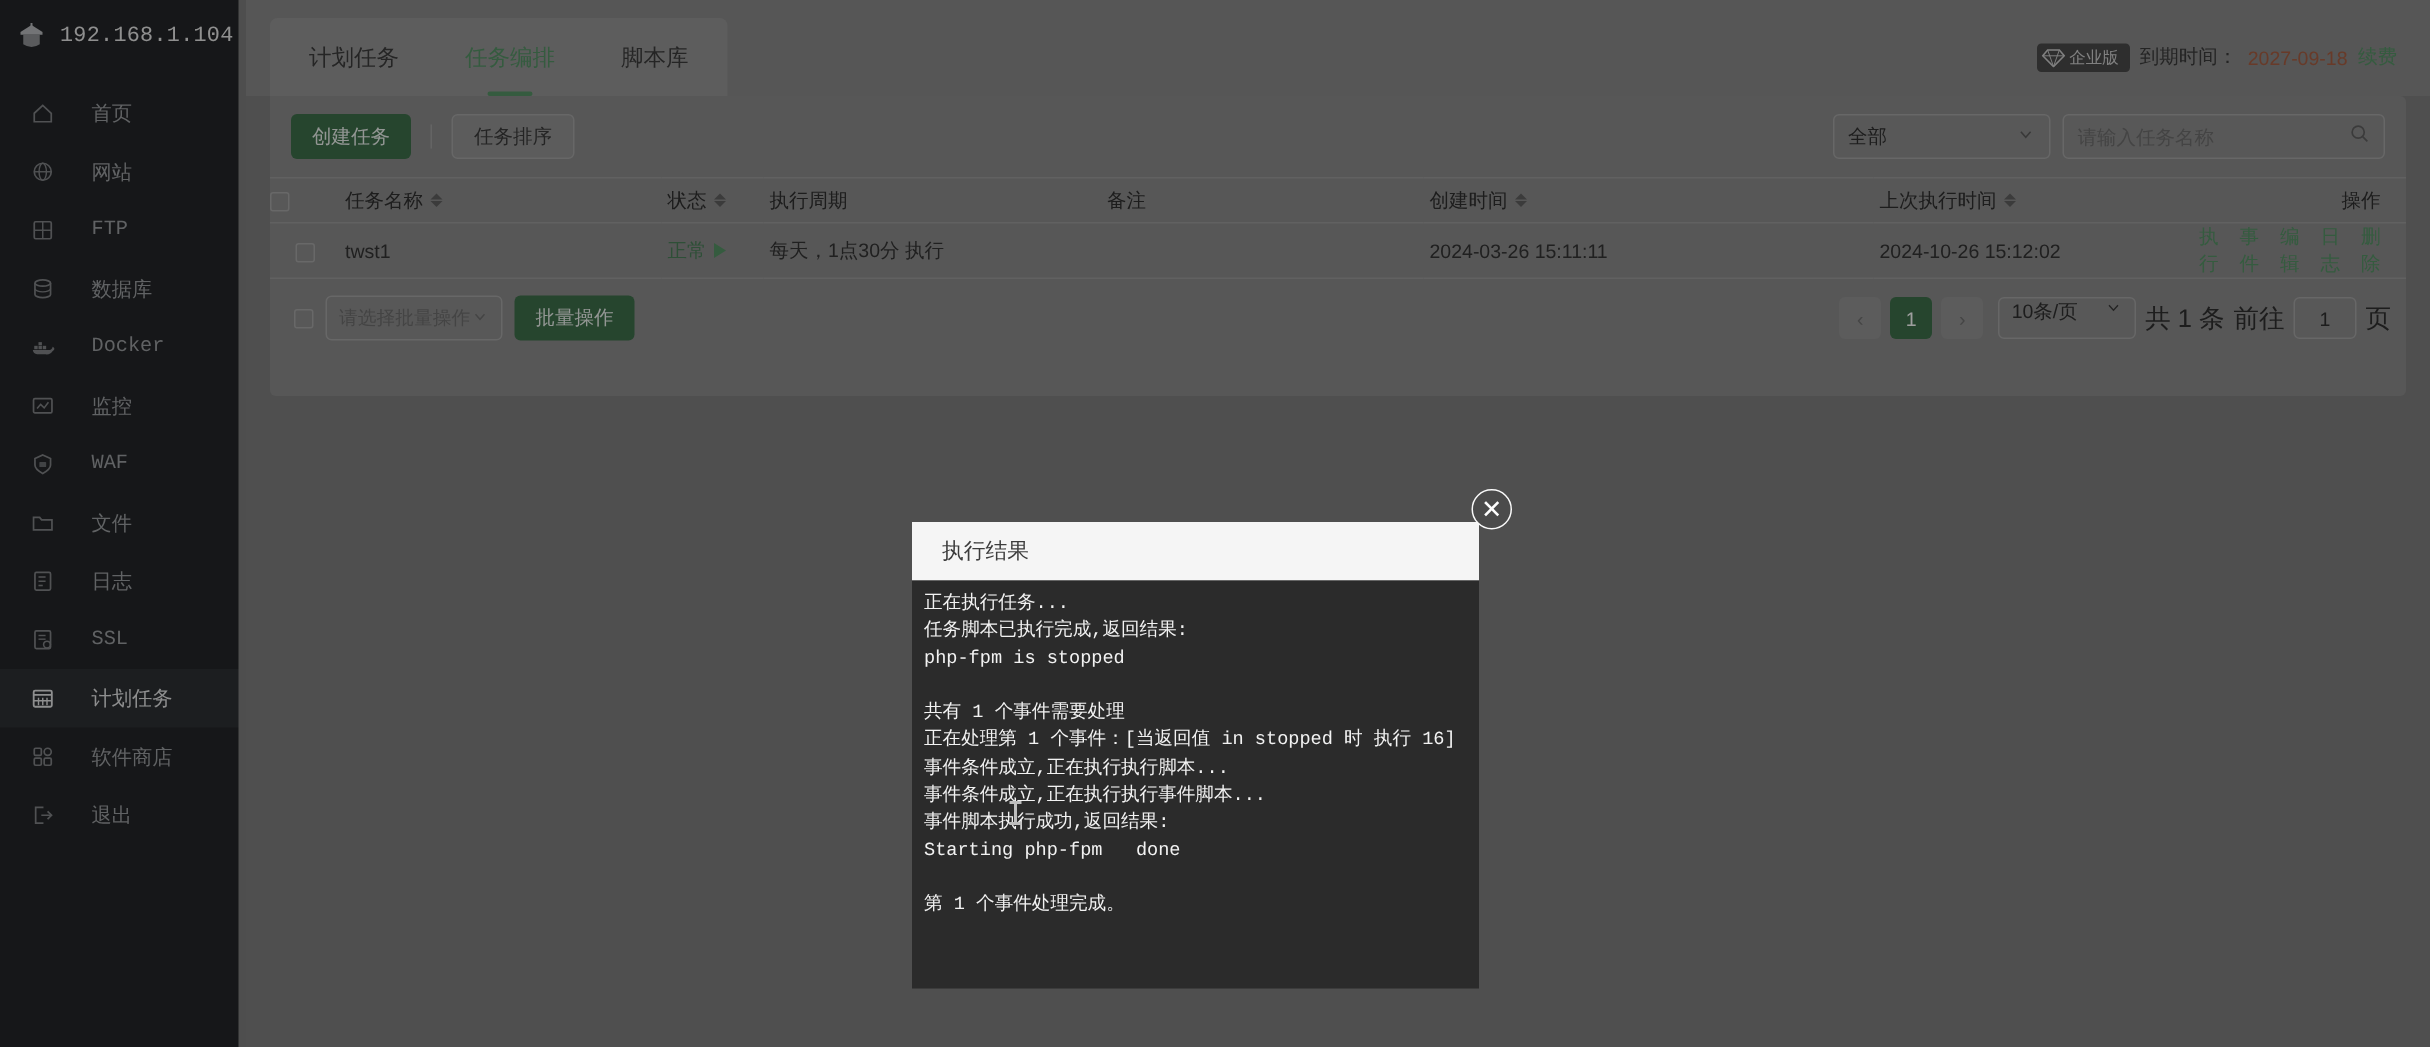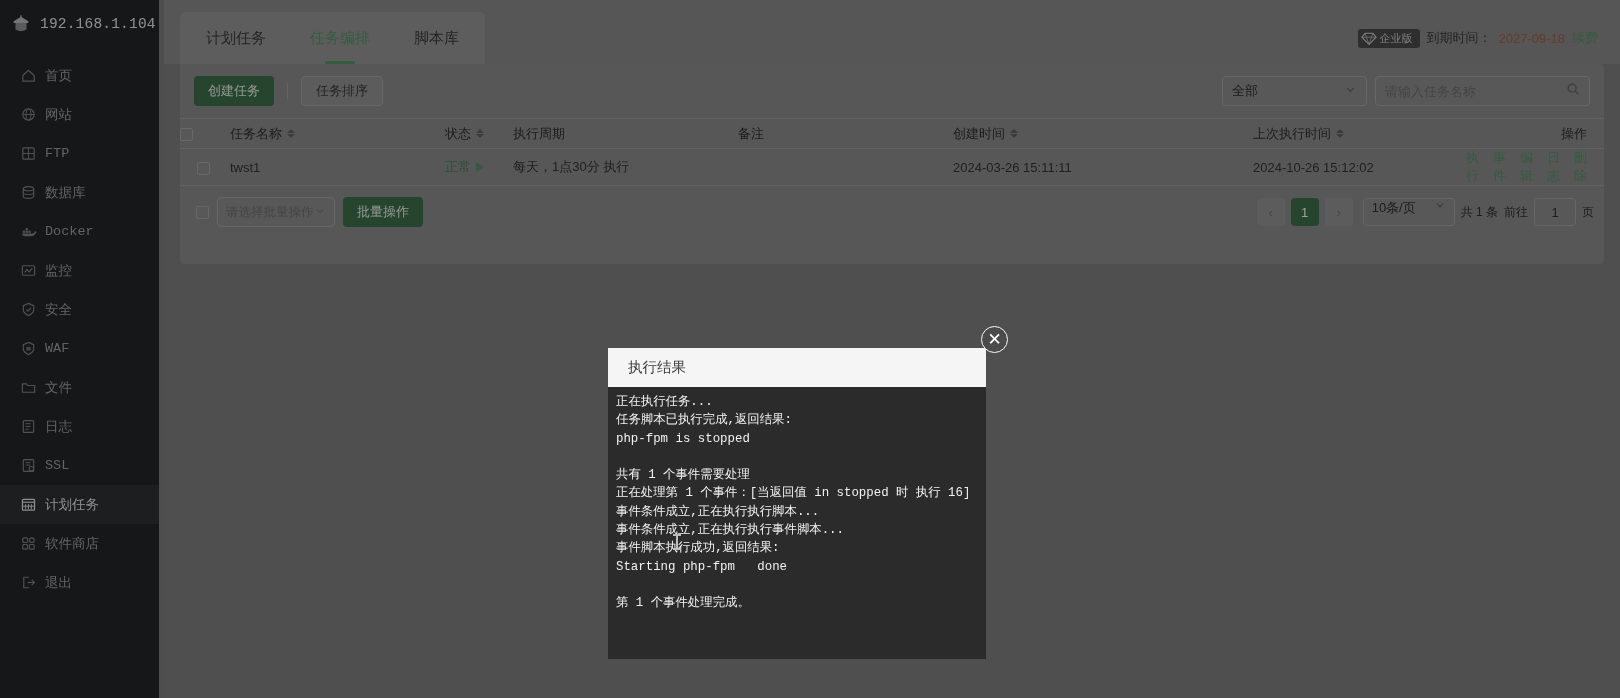--- a/index.html
+++ b/index.html
@@ -21,21 +21,21 @@
   .sb-brand { height:48px; display:flex; align-items:center; padding:0 10px; gap:8px; }
   .sb-logo { width:22px; height:22px; flex:0 0 22px; position:relative; }
   .sb-ip { color:#e6e6e6; font-size:14.5px; letter-spacing:.2px; white-space:nowrap; }
   .sb-badge {
     margin-left:auto; background:#c0441f; color:#fff; font-size:12px;
     min-width:19px; height:19px; border-radius:3px; display:flex;
     align-items:center; justify-content:center; padding:0 4px;
   }
   .sb-nav { margin-top:8px; display:flex; flex-direction:column; }
   .sb-item {
-    height:39px; display:flex; align-items:center; gap:8px; padding:0 0 0 20px;
+    height:39px; display:flex; align-items:center; gap:24px; padding:0 0 0 20px;
     color:#9a9ea3; font-size:13.5px; cursor:pointer; position:relative;
   }
   .sb-item .ico { width:17px; height:17px; flex:0 0 17px; display:flex; align-items:center; justify-content:center; opacity:.78; }
   .sb-item .ico svg { width:17px; height:17px; display:block; }
   .sb-item.active { background:#2b3036; color:#e4e6e8; }
   .sb-item.active .ico { opacity:1; }
   .sb-scroll {
     position:absolute; right:0; top:0; width:5px; height:698px; background:#7e7e7e;
   }
 
@@ -146,21 +146,21 @@
   }
   .pg-num {
     min-width:28px; height:28px; background:#1f7a36; color:#fff; border-radius:4px;
     display:flex; align-items:center; justify-content:center; font-size:13px; cursor:pointer;
   }
   .pg-size {
     height:28px; width:92px; border:1px solid #a6a6a6; border-radius:4px; background:#8e8e8e;
     display:flex; padding:0 8px; font-size:13px; color:#2e2e2e; cursor:pointer;
     margin-left:4px;
   }
-  .pg-total, .pg-goto-label, .pg-page-label { font-size:12px; color:#2e2e2e; white-space:nowrap; }
+  .pg-total, .pg-goto-label, .pg-page-label { font-size:17px; color:#2e2e2e; white-space:nowrap; }
   .pg-goto {
     height:28px; width:42px; border:1px solid #a6a6a6; border-radius:4px; background:#8e8e8e;
     display:flex; align-items:center; justify-content:center; font-size:13px; color:#2e2e2e; cursor:text;
   }
 
   
   .modal-wrap { position:absolute; left:608px; top:348px; width:378px; z-index:40; }
   .modal-head {
     height:39px; background:#f5f5f5; display:flex; align-items:center; padding:0 20px;
     font-size:14.5px; color:#3c3c3c;
@@ -255,29 +255,20 @@
           <span>Docker</span>
         </div>
         <div class="sb-item">
           <span class="ico">
             <svg viewBox="0 0 18 18">
               <rect x="2.5" y="4" width="13" height="10" rx="1" fill="none" stroke="currentColor" stroke-width="1.2"></rect>
               <polyline points="5,11 7.5,8 10,10.5 13,6.5" fill="none" stroke="currentColor" stroke-width="1.1"></polyline>
             </svg>
           </span>
           <span>监控</span>
-        </div>
-        <div class="sb-item">
-          <span class="ico">
-            <svg viewBox="0 0 18 18">
-              <path d="M9 2.5 L14.5 5 V9.5 C14.5 12.5 9 15.5 9 15.5 S3.5 12.5 3.5 9.5 V5 Z" fill="none" stroke="currentColor" stroke-width="1.2"></path>
-              <polyline points="6.5,9 8.3,10.8 11.6,7.2" fill="none" stroke="currentColor" stroke-width="1.1"></polyline>
-            </svg>
-          </span>
-          <span>安全</span>
         </div>
         <div class="sb-item">
           <span class="ico">
             <svg viewBox="0 0 18 18">
               <path d="M9 2.5 L14.5 5 V9.5 C14.5 12.5 9 15.5 9 15.5 S3.5 12.5 3.5 9.5 V5 Z" fill="none" stroke="currentColor" stroke-width="1.2"></path>
               <rect x="6.6" y="7.4" width="4.8" height="3.6" rx=".5" fill="currentColor" opacity=".75"></rect>
             </svg>
           </span>
           <span>WAF</span>
         </div>

